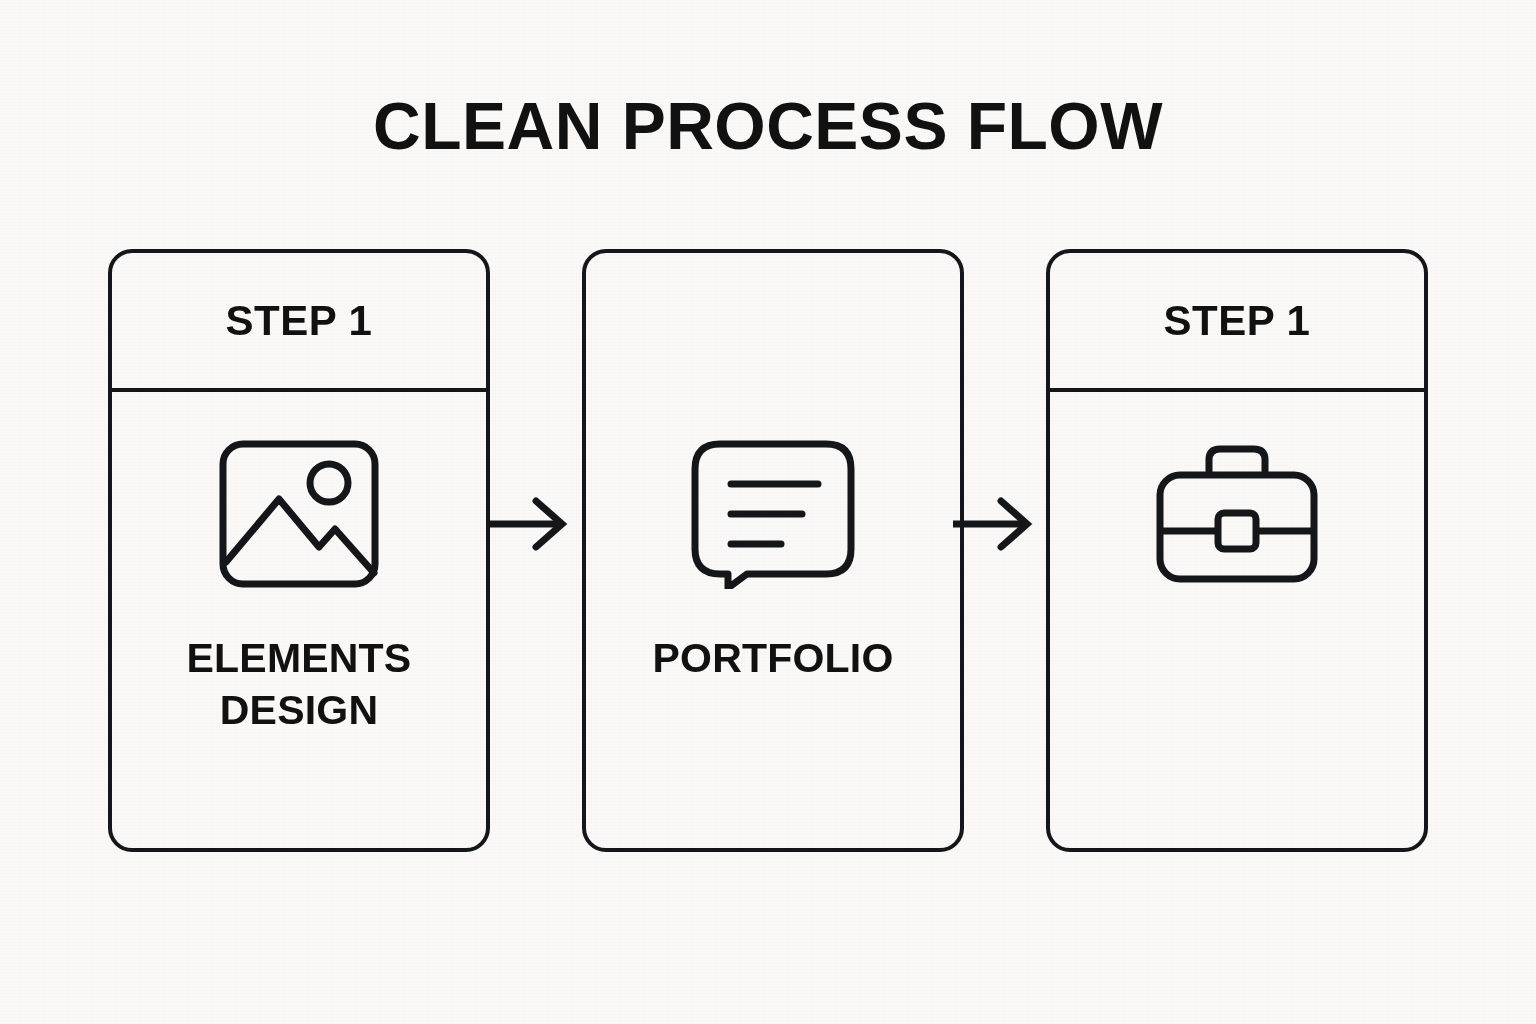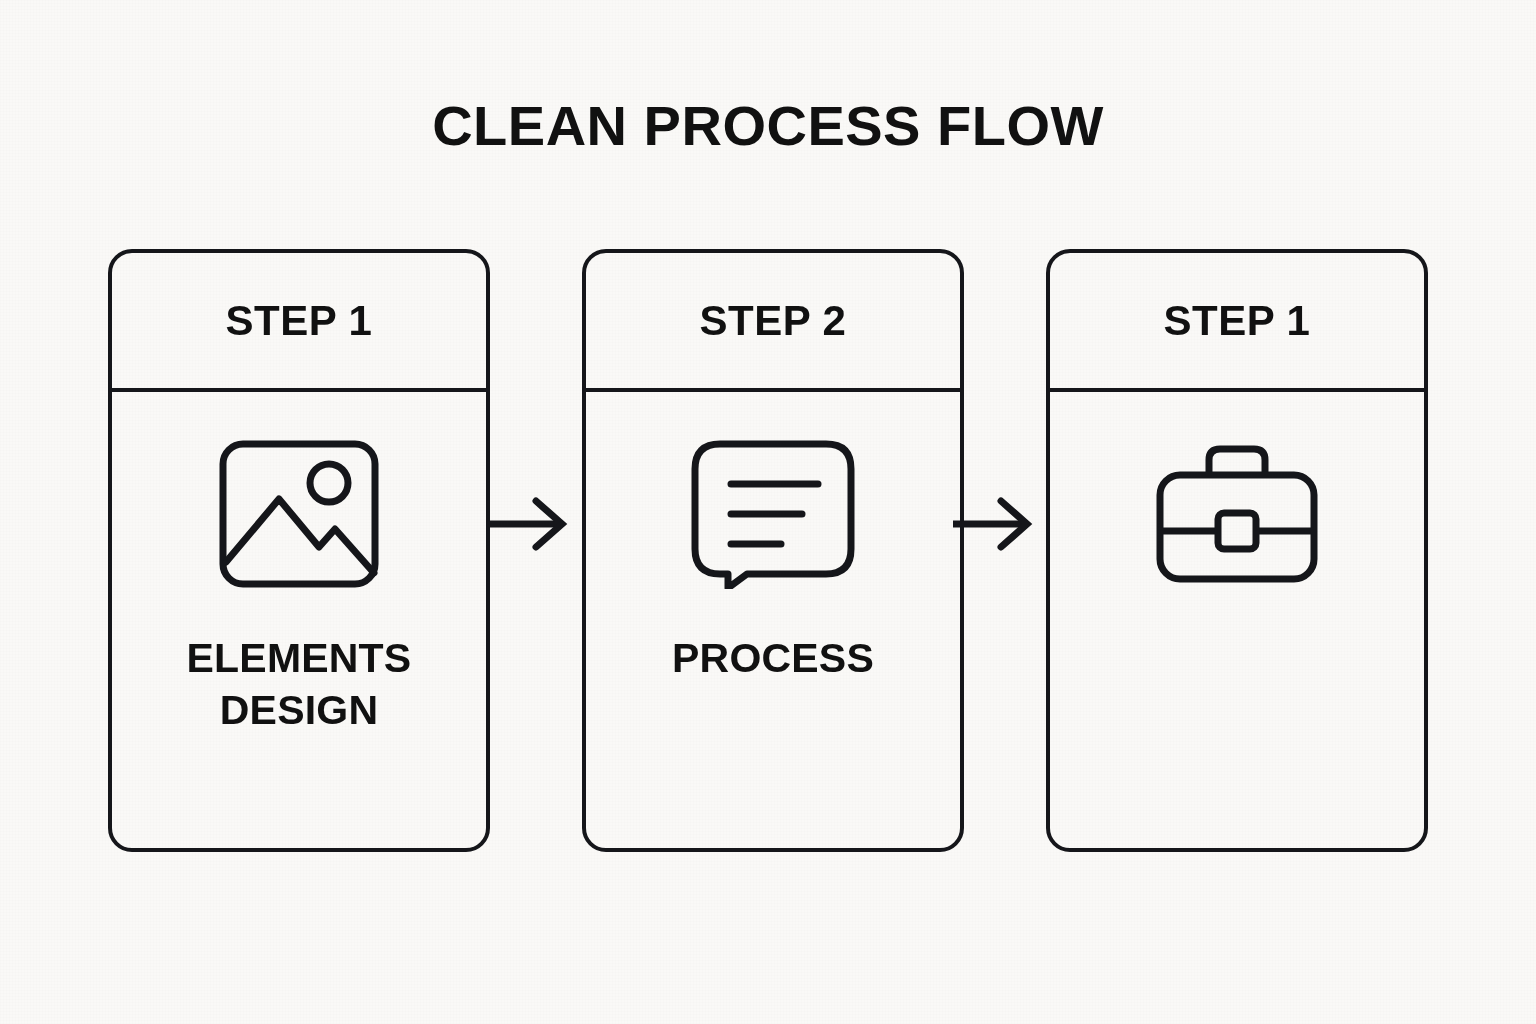--- a/index.html
+++ b/index.html
@@ -25,21 +25,21 @@
       repeating-linear-gradient(90deg, rgba(0,0,0,0.012) 0px, rgba(0,0,0,0.012) 1px, rgba(0,0,0,0) 1px, rgba(0,0,0,0) 3px);
     opacity: 0.8;
   }
 
   #page-title {
     position: absolute;
     left: 0;
     top: 76px;
     width: 1536px;
     text-align: center;
-    font-size: 56px;
+    font-size: 66px;
     font-weight: 700;
     letter-spacing: 0.5px;
     line-height: 100px;
     color: #111111;
     white-space: nowrap;
   }
 
   #flow {
     position: absolute;
     left: 0;
@@ -152,35 +152,32 @@
   </div>
 
   <div class="arrow" id="arrow-1">
     <svg width="86" height="58" viewBox="0 0 86 58">
       <path d="M 2 29 L 74 29" fill="none" stroke="#15161a" stroke-width="7" stroke-linecap="butt"></path>
       <path d="M 50 6 L 76 29 L 50 52" fill="none" stroke="#15161a" stroke-width="7" stroke-linejoin="miter" stroke-linecap="round"></path>
     </svg>
   </div>
 
   <div class="card" id="card-2">
-    <div class="card-header">
-      <span class="step-label">STEP 2</span>
-    </div>
     <div class="card-body">
       <div class="icon-wrap">
         <svg width="166" height="150" viewBox="0 0 166 150">
           <path d="M 30 5 L 136 5 Q 161 5 161 30 L 161 110 Q 161 135 136 135
                    L 57 135 L 38 149 L 38 135 L 30 135 Q 5 135 5 110 L 5 30 Q 5 5 30 5 Z" fill="none" stroke="#15161a" stroke-width="7" stroke-linejoin="round"></path>
           <path d="M 41 45 L 128 45" fill="none" stroke="#15161a" stroke-width="7" stroke-linecap="round"></path>
           <path d="M 41 75 L 112 75" fill="none" stroke="#15161a" stroke-width="7" stroke-linecap="round"></path>
           <path d="M 41 105 L 91 105" fill="none" stroke="#15161a" stroke-width="7" stroke-linecap="round"></path>
         </svg>
       </div>
       <div class="card-caption">
-        <span class="cap-line">PROCESS</span>
+        <span class="cap-line">PORTFOLIO</span>
       </div>
     </div>
   </div>
 
   <div class="arrow" id="arrow-2">
     <svg width="86" height="58" viewBox="0 0 86 58">
       <path d="M 2 29 L 74 29" fill="none" stroke="#15161a" stroke-width="7" stroke-linecap="butt"></path>
       <path d="M 50 6 L 76 29 L 50 52" fill="none" stroke="#15161a" stroke-width="7" stroke-linejoin="miter" stroke-linecap="round"></path>
     </svg>
   </div>

